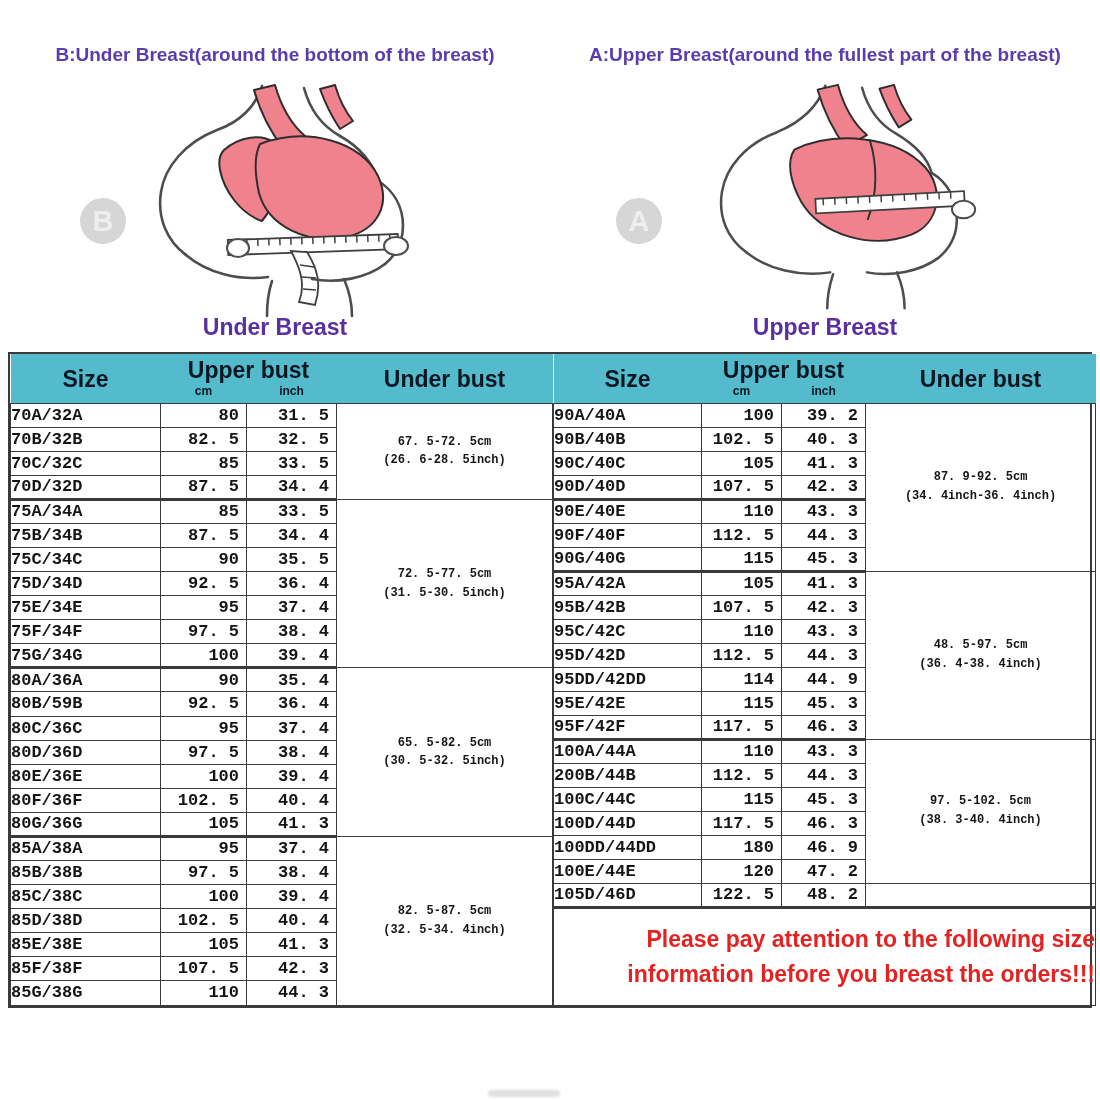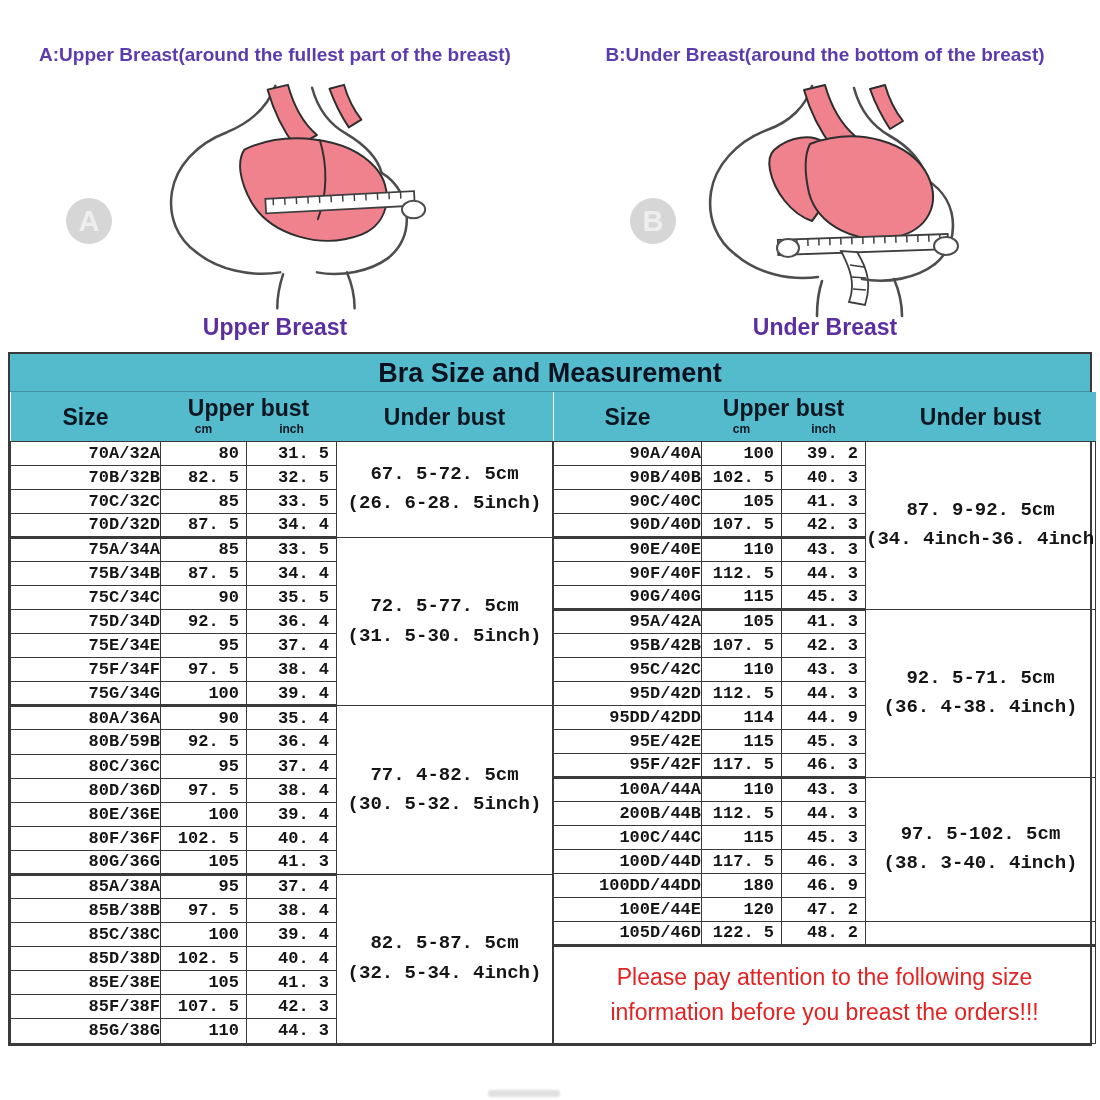--- a/index.html
+++ b/index.html
@@ -30,27 +30,27 @@
     font-size:27px;font-weight:bold;color:#0a1220;border-bottom:1px solid #3e93a5}
   .tables-row{display:flex;align-items:stretch}
   table{border-collapse:collapse;table-layout:fixed;width:542px}
   thead th{background:#54bbcd;border:0;color:#0d1722;font-weight:bold;
     font-family:"Liberation Sans",sans-serif}
   tr.h1 th{font-size:23px;height:27px;vertical-align:middle;padding-top:3px}
   tr.h2 th{font-size:12px;height:19px;vertical-align:top}
   th.th-size,th.th-under{vertical-align:middle}
   td{border:1px solid #3a3a3a;height:24px;font-family:"Liberation Mono","DejaVu Sans Mono",monospace;
     font-weight:bold;font-size:17px;color:#151515;white-space:nowrap;overflow:hidden}
-  td.col-size{text-align:right}
+  td.col-size{text-align:left}
   td.col-cm,td.col-inch{text-align:right;padding-right:7px}
-  td.col-group{text-align:center;line-height:1.55;font-size:19px}
+  td.col-group{text-align:center;line-height:1.55;font-size:12px}
   tr.group-end td{border-bottom-width:3px}
   td.band-end{border-bottom-width:3px}
-  td.warning-cell{height:98px;text-align:center;vertical-align:middle;
-    font-family:"Liberation Sans",sans-serif;font-weight:normal;font-size:23px;
+  td.warning-cell{height:98px;text-align:right;vertical-align:middle;
+    font-family:"Liberation Sans",sans-serif;font-weight:bold;font-size:23px;
     color:#e32222;line-height:1.5;border-top-width:3px}
 
   
   .bottom-smudge{position:absolute;left:488px;top:1090px;width:72px;height:7px;
     background:#9a9a9a;opacity:.30;border-radius:3px;filter:blur(1px)}
 
   
   .body-line{fill:none;stroke:#4d4d4d;stroke-width:2.6;stroke-linecap:round}
   .bra-shape{fill:#f0828e;stroke:#2e2e2e;stroke-width:2;stroke-linejoin:round}
   .detail-line{fill:none;stroke:#2e2e2e;stroke-width:2;stroke-linecap:round}
@@ -58,20 +58,57 @@
   .tape-ticks{fill:none;stroke:#3e3e3e;stroke-width:1.5}
   .hand{fill:#ffffff;stroke:#4d4d4d;stroke-width:2}
 </style>
 </head>
 <body>
 
 <div class="page">
 
   <div class="figures">
 
+    <div class="figure-block fig-b">
+      <div class="figure-heading">B:Under Breast(around the bottom of the breast)</div>
+      <div class="badge">B</div>
+      <div class="figure-art">
+        <svg width="370" height="240" viewBox="0 0 340 240">
+          <g>
+            <path class="body-line" d="M152,8 C146,28 130,44 107,52 C76,64 55,88 51,114 C47,140 57,163 76,177"></path>
+            <path class="body-line" d="M194,10 C200,32 212,48 230,58 C251,70 263,86 267,102"></path>
+            <path class="body-line" d="M267,102 C283,112 293,128 293,148 C293,164 287,176 275,186"></path>
+            <path class="body-line" d="M162,203 C158,215 157,225 157,238"></path>
+            <path class="body-line" d="M234,201 C240,215 242,226 242,238"></path>
+          </g>
+          <g>
+            <path class="bra-shape" d="M144,12 L165,7 C171,28 181,46 195,58 L173,70 C159,52 150,33 144,12 Z"></path>
+            <path class="bra-shape" d="M210,11 L225,7 C229,21 235,33 243,43 L230,51 C222,39 215,25 210,11 Z"></path>
+            <path class="bra-shape" d="M114,72 C130,58 152,56 163,64 C172,92 167,126 152,143 C131,136 114,113 110,92 C108,81 110,76 114,72 Z"></path>
+            <path class="bra-shape" d="M150,66 C198,48 252,64 268,98 C281,126 268,152 236,159 C197,167 158,148 149,115 C145,97 144,78 150,66 Z"></path>
+          </g>
+          <g transform="rotate(-2 203 166)">
+            <rect class="tape-band" x="118" y="159" width="170" height="15"></rect>
+            <path class="tape-ticks" d="M126,159 v7 M137,159 v7 M148,159 v7 M159,159 v7 M170,159 v7 M181,159 v7 M192,159 v7 M203,159 v7 M214,159 v7 M225,159 v7 M236,159 v7 M247,159 v7 M258,159 v7 M269,159 v7 M280,159 v7"></path>
+          </g>
+          <g>
+            <path class="tape-band" d="M197,174 C207,190 212,206 205,227 L189,224 C196,206 190,190 181,173 Z"></path>
+            <path class="tape-ticks" d="M190,187 l14,2 M192,199 l14,1 M193,211 l13,1"></path>
+          </g>
+          <ellipse class="hand" cx="286" cy="168" rx="12" ry="9"></ellipse>
+          <ellipse class="hand" cx="128" cy="170" rx="11" ry="9"></ellipse>
+          <g>
+            <path class="body-line" d="M76,177 C97,195 129,203 158,199"></path>
+            <path class="body-line" d="M275,186 C257,200 227,206 202,201"></path>
+          </g>
+        </svg>
+      </div>
+      <div class="figure-label">Under Breast</div>
+    </div>
+
     <div class="figure-block fig-a">
       <div class="figure-heading">A:Upper Breast(around the fullest part of the breast)</div>
       <div class="badge">A</div>
       <div class="figure-art">
         <svg width="330" height="232" viewBox="0 0 340 240">
           <g>
             <path class="body-line" d="M160,6 C152,28 134,44 110,54 C78,66 57,90 53,116 C49,142 59,164 78,178"></path>
             <path class="body-line" d="M198,8 C204,30 216,46 234,56 C254,68 266,82 270,96"></path>
             <path class="body-line" d="M270,96 C287,106 296,124 296,144 C296,161 289,174 277,184"></path>
             <path class="body-line" d="M168,201 C164,213 162,223 162,236"></path>
@@ -89,61 +126,23 @@
           </g>
           <ellipse class="hand" cx="303" cy="134" rx="12" ry="9"></ellipse>
           <g>
             <path class="body-line" d="M78,178 C100,196 134,204 165,199"></path>
             <path class="body-line" d="M277,184 C258,198 228,204 203,199"></path>
           </g>
         </svg>
       </div>
       <div class="figure-label">Upper Breast</div>
     </div>
-
-    <div class="figure-block fig-b">
-      <div class="figure-heading">B:Under Breast(around the bottom of the breast)</div>
-      <div class="badge">B</div>
-      <div class="figure-art">
-        <svg width="370" height="240" viewBox="0 0 340 240">
-          <g>
-            <path class="body-line" d="M152,8 C146,28 130,44 107,52 C76,64 55,88 51,114 C47,140 57,163 76,177"></path>
-            <path class="body-line" d="M194,10 C200,32 212,48 230,58 C251,70 263,86 267,102"></path>
-            <path class="body-line" d="M267,102 C283,112 293,128 293,148 C293,164 287,176 275,186"></path>
-            <path class="body-line" d="M162,203 C158,215 157,225 157,238"></path>
-            <path class="body-line" d="M234,201 C240,215 242,226 242,238"></path>
-          </g>
-          <g>
-            <path class="bra-shape" d="M144,12 L165,7 C171,28 181,46 195,58 L173,70 C159,52 150,33 144,12 Z"></path>
-            <path class="bra-shape" d="M210,11 L225,7 C229,21 235,33 243,43 L230,51 C222,39 215,25 210,11 Z"></path>
-            <path class="bra-shape" d="M114,72 C130,58 152,56 163,64 C172,92 167,126 152,143 C131,136 114,113 110,92 C108,81 110,76 114,72 Z"></path>
-            <path class="bra-shape" d="M150,66 C198,48 252,64 268,98 C281,126 268,152 236,159 C197,167 158,148 149,115 C145,97 144,78 150,66 Z"></path>
-          </g>
-          <g transform="rotate(-2 203 166)">
-            <rect class="tape-band" x="118" y="159" width="170" height="15"></rect>
-            <path class="tape-ticks" d="M126,159 v7 M137,159 v7 M148,159 v7 M159,159 v7 M170,159 v7 M181,159 v7 M192,159 v7 M203,159 v7 M214,159 v7 M225,159 v7 M236,159 v7 M247,159 v7 M258,159 v7 M269,159 v7 M280,159 v7"></path>
-          </g>
-          <g>
-            <path class="tape-band" d="M197,174 C207,190 212,206 205,227 L189,224 C196,206 190,190 181,173 Z"></path>
-            <path class="tape-ticks" d="M190,187 l14,2 M192,199 l14,1 M193,211 l13,1"></path>
-          </g>
-          <ellipse class="hand" cx="286" cy="168" rx="12" ry="9"></ellipse>
-          <ellipse class="hand" cx="128" cy="170" rx="11" ry="9"></ellipse>
-          <g>
-            <path class="body-line" d="M76,177 C97,195 129,203 158,199"></path>
-            <path class="body-line" d="M275,186 C257,200 227,206 202,201"></path>
-          </g>
-        </svg>
-      </div>
-      <div class="figure-label">Under Breast</div>
-    </div>
   </div>
 
   <div class="size-table">
-    <div class="table-title">Bra Size and Measurement</div>
     <div class="tables-row">
 
       <table id="left-table">
         <colgroup>
             <col style="width:150px">
             <col style="width:86px">
             <col style="width:90px">
             <col style="width:216px">
           </colgroup>
         <thead>
@@ -219,21 +218,21 @@
             <tr class="group-end">
               <td class="col-size">75G/34G</td>
               <td class="col-cm">100</td>
               <td class="col-inch">39. 4</td>
             </tr>
             <tr>
               <td class="col-size">80A/36A</td>
               <td class="col-cm">90</td>
               <td class="col-inch">35. 4</td>
               <td class="col-group" rowspan="7">
-                <div>77. 4-82. 5cm</div>
+                <div>65. 5-82. 5cm</div>
                 <div>(30. 5-32. 5inch)</div>
               </td>
             </tr>
             <tr>
               <td class="col-size">80B/59B</td>
               <td class="col-cm">92. 5</td>
               <td class="col-inch">36. 4</td>
             </tr>
             <tr>
               <td class="col-size">80C/36C</td>
@@ -358,21 +357,21 @@
             <tr class="group-end">
               <td class="col-size">90G/40G</td>
               <td class="col-cm">115</td>
               <td class="col-inch">45. 3</td>
             </tr>
             <tr>
               <td class="col-size">95A/42A</td>
               <td class="col-cm">105</td>
               <td class="col-inch">41. 3</td>
               <td class="col-group" rowspan="7">
-                <div>92. 5-71. 5cm</div>
+                <div>48. 5-97. 5cm</div>
                 <div>(36. 4-38. 4inch)</div>
               </td>
             </tr>
             <tr>
               <td class="col-size">95B/42B</td>
               <td class="col-cm">107. 5</td>
               <td class="col-inch">42. 3</td>
             </tr>
             <tr>
               <td class="col-size">95C/42C</td>

